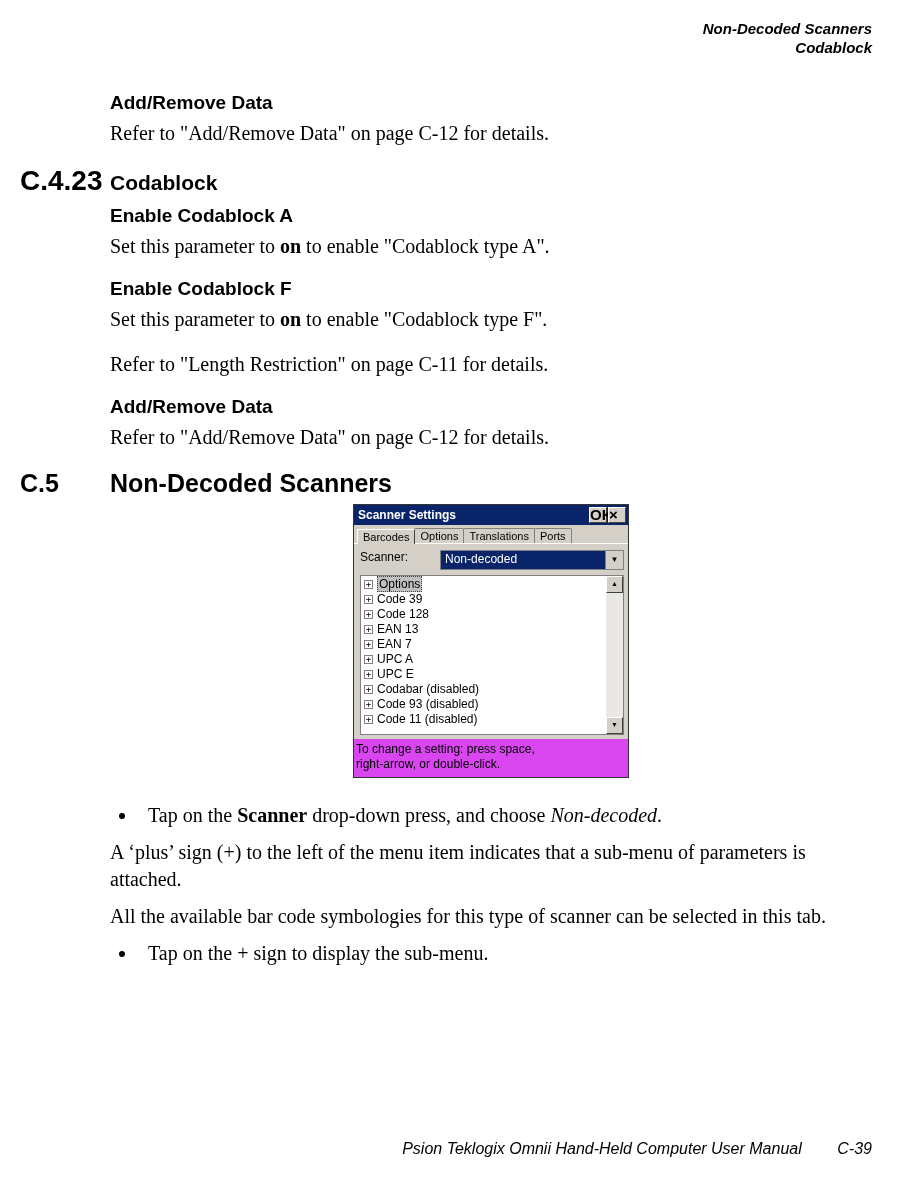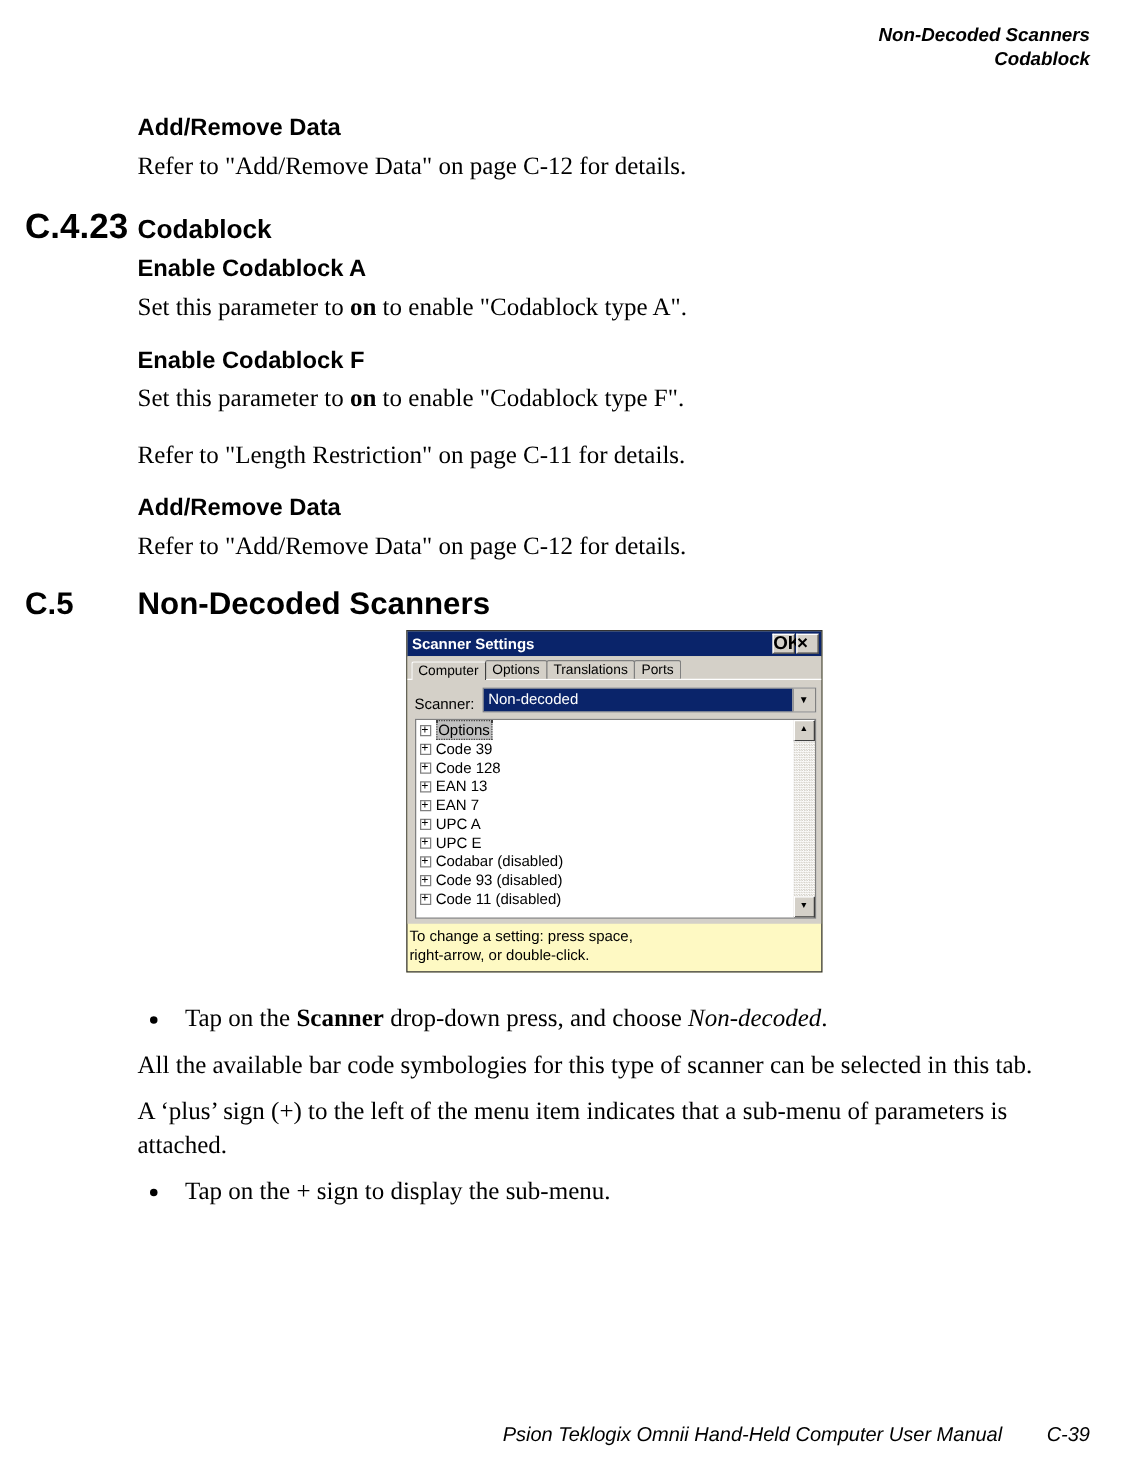--- a/index.html
+++ b/index.html
@@ -82,26 +82,26 @@
   .footer {
     position: absolute;
     bottom: 26px;
     right: 40px;
     font-family: "Trebuchet MS", "Segoe UI", sans-serif;
     font-style: italic;
     font-size: 16px;
   }
   
   .ss-wrap {
-    width: 333px;
+    width: 276px;
     margin: 0 auto 24px auto;
     border: 1px solid #333;
     font-family: Tahoma, Verdana, sans-serif;
     font-size: 12px;
-    background: #fef9c3;
+    background: #d946ef;
     color: #000;
   }
   .ss-titlebar {
     background: #0a246a;
     color: #fff;
     display: flex;
     align-items: center;
     height: 20px;
     padding: 0 2px 0 4px;
     font-weight: bold;
@@ -146,22 +146,23 @@
     border-color: #fff #404040 #d4d0c8 #fff;
     z-index: 2;
     top: 1px;
   }
   .ss-body {
     padding: 6px 4px 4px 6px;
     background: #d4d0c8;
   }
   .ss-row {
     display: flex;
-    align-items: flex-end;
+    align-items: flex-start;
     margin-bottom: 5px;
+    gap: 26px;
   }
   .ss-combo {
     flex: 1;
     display: flex;
     background: #fff;
     border: 1px solid #808080;
     height: 20px;
   }
   .ss-combo-sel {
     flex: 1;
@@ -275,21 +276,21 @@
       <div class="sec-title">Non-Decoded Scanners</div>
     </div>
 
     <div class="ss-wrap">
       <div class="ss-titlebar">
         <span class="ss-title">Scanner Settings</span>
         <span class="ss-btn">OK</span>
         <span class="ss-btn">×</span>
       </div>
       <div class="ss-tabs">
-        <div class="ss-tab active">Computer</div>
+        <div class="ss-tab active">Barcodes</div>
         <div class="ss-tab">Options</div>
         <div class="ss-tab">Translations</div>
         <div class="ss-tab">Ports</div>
       </div>
       <div class="ss-body">
         <div class="ss-row">
           <span style="font-size:12px;margin-right:6px;">Scanner:</span>
           <div class="ss-combo">
             <div class="ss-combo-sel">Non-decoded</div>
             <div class="ss-combo-btn">▼</div>
@@ -350,22 +351,22 @@
         <span>right-arrow, or double-click.</span>
       </div>
     </div>
 
     <ul class="bullets">
       <li>
         <span>Tap on the </span><span class="bold">Scanner</span><span> drop-down press, and choose </span><span class="italic">Non-decoded</span><span>.</span>
       </li>
     </ul>
 
+    <p class="body-text" style="margin-bottom:10px;">A ‘plus’ sign (+) to the left of the menu item indicates that a sub-menu of parameters is attached.</p>
     <p class="body-text" style="margin-bottom:10px;">All the available bar code symbologies for this type of scanner can be selected in this tab.</p>
-    <p class="body-text" style="margin-bottom:10px;">A ‘plus’ sign (+) to the left of the menu item indicates that a sub-menu of parameters is attached.</p>
 
     <ul class="bullets">
       <li>Tap on the + sign to display the sub-menu.</li>
     </ul>
 
   </div>
 
   <div class="footer">
     <span>Psion Teklogix Omnii Hand-Held Computer User Manual</span>
     &nbsp;&nbsp;&nbsp;&nbsp;&nbsp;&nbsp;

